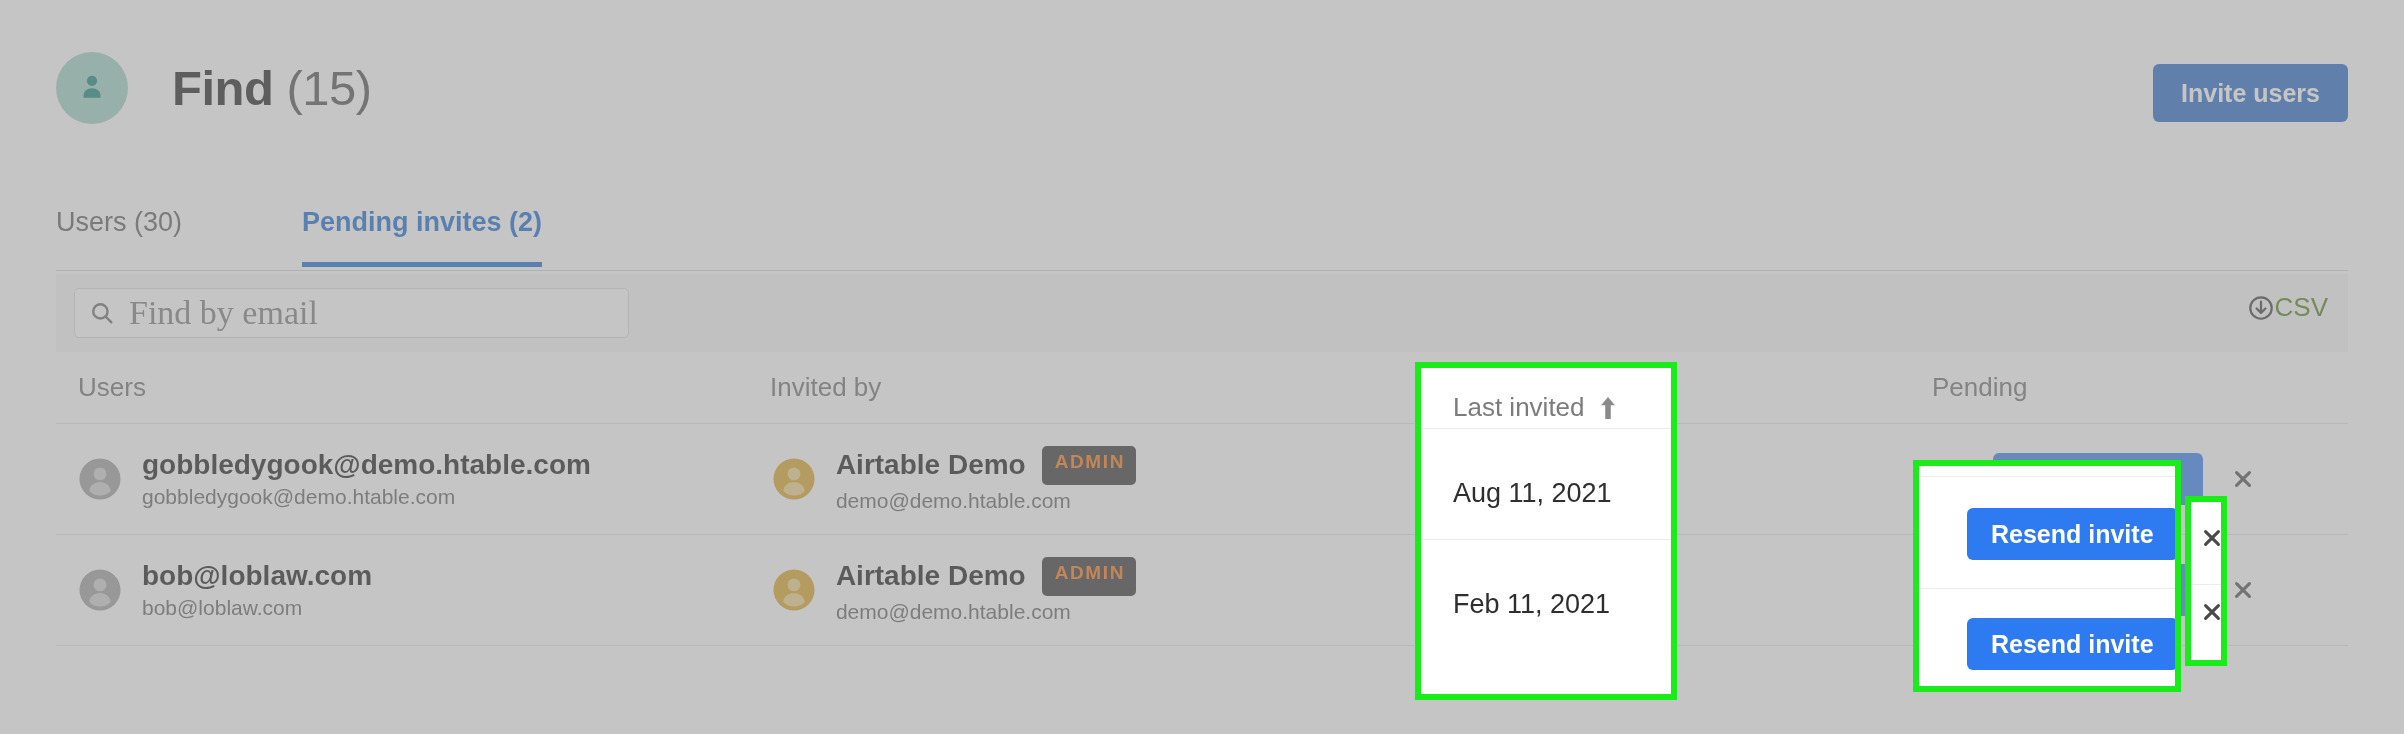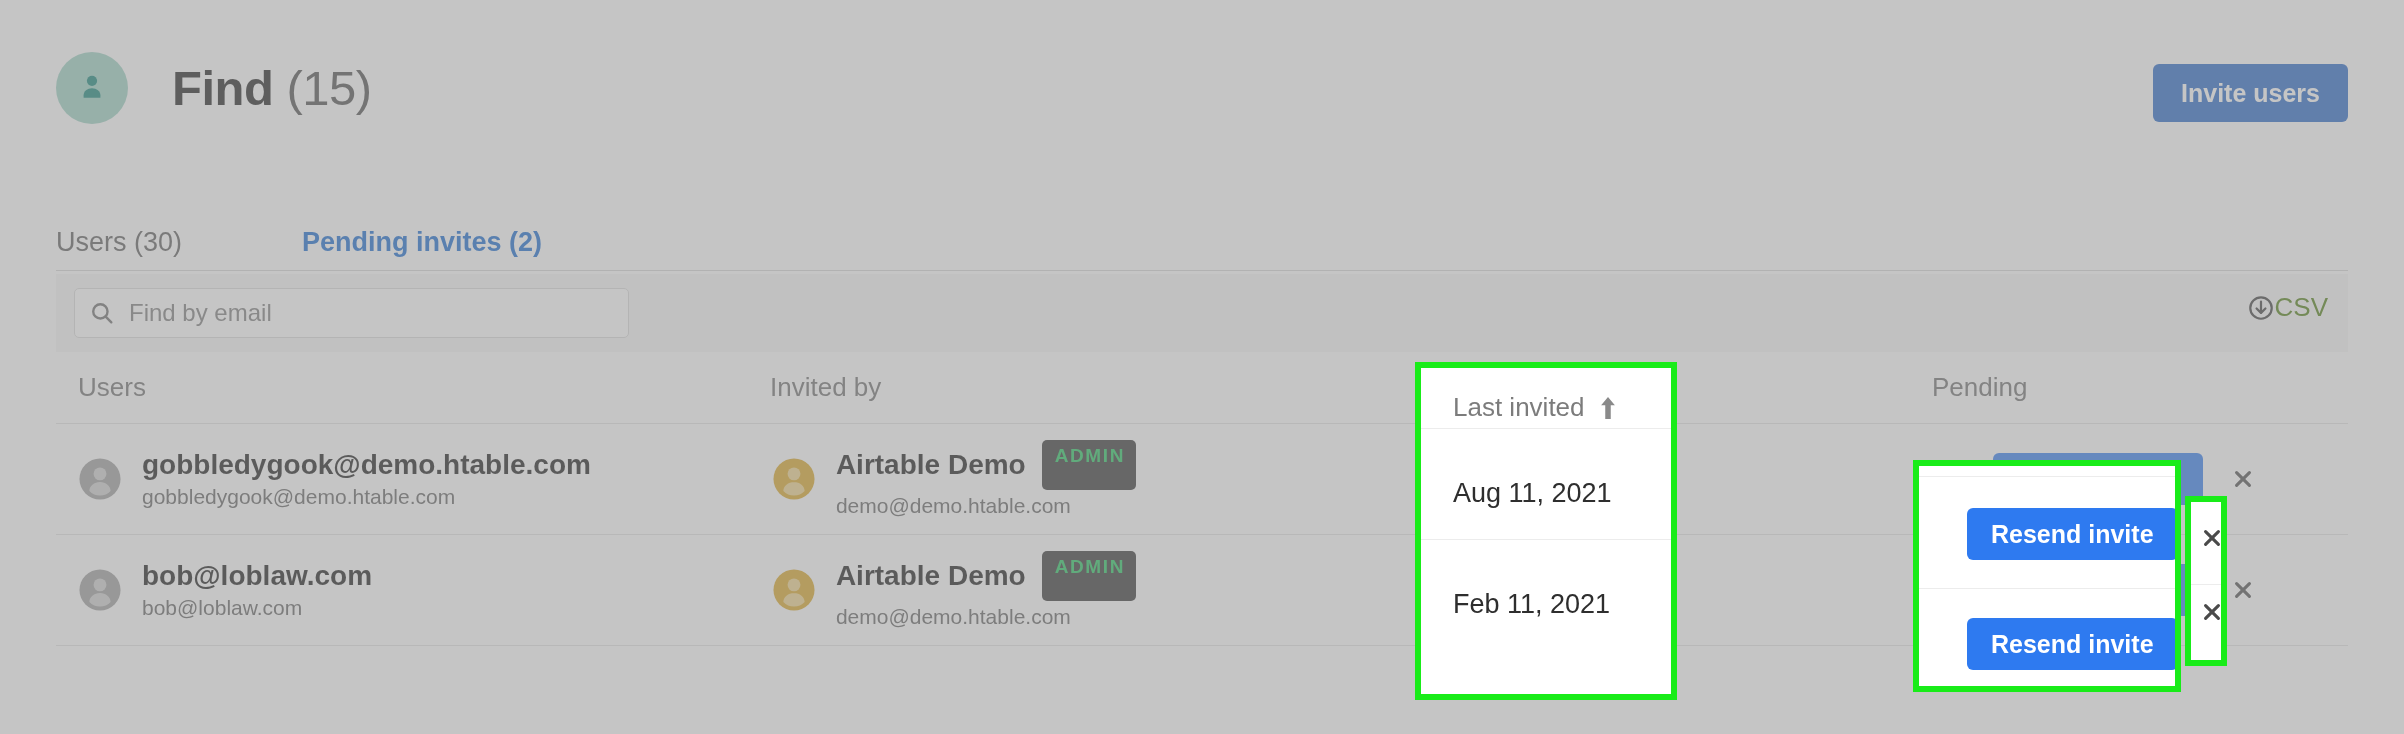--- a/index.html
+++ b/index.html
@@ -50,21 +50,21 @@
     background: #2264c5; color: #ffffff;
     border: none; border-radius: 6px;
     font-family: "Liberation Sans", sans-serif;
     font-size: 25px; font-weight: 700;
     display: flex; align-items: center; justify-content: center;
     cursor: pointer; white-space: nowrap;
   }
 
   
   .tabs {
-    position: absolute; left: 0; top: 212px; width: 100%; height: 75px;
+    position: absolute; left: 0; top: 192px; width: 100%; height: 75px;
   }
   .tab {
     position: absolute; top: 0; height: 75px;
     font-size: 27px; line-height: 60px;
     color: #5a5a5a; white-space: nowrap; cursor: pointer;
     border-bottom: 5px solid transparent;
   }
   .tab.active { color: #1267cf; font-weight: 700; border-bottom-color: #1267cf; margin-left: 40px; }
   .tab-users   { left: 56px; }
   .tab-pending { left: 262px; }
@@ -83,22 +83,22 @@
   }
   .search-wrap {
     position: absolute; left: 18px; top: 14px;
     width: 555px; height: 50px;
     background: #ffffff; border: 1px solid #d9d9d9; border-radius: 5px;
     display: flex; align-items: center; padding: 0 14px;
   }
   .search-icon { width: 26px; height: 26px; flex: 0 0 26px; margin-right: 14px; }
   .search-input {
     border: none; outline: none; background: transparent;
-    font-family: Liberation Sans, sans-serif;
-    font-size: 24px; color: #2b2b2b; width: 100%;
+    font-family: Liberation Serif, serif;
+    font-size: 34px; color: #2b2b2b; width: 100%;
   }
   .search-input::placeholder { color: #7b7b7b; }
 
   .csv-btn {
     position: absolute; right: 20px; top: 18px;
     display: flex; align-items: center; 
     background: none; border: none; cursor: pointer;
     font-family: "Liberation Sans", sans-serif;
     font-size: 26px; color: #4d7c0f;
   }
@@ -127,23 +127,23 @@
 
   .cell-user { display: flex; align-items: center; gap: 20px; }
   .cell-user .ava { flex: 0 0 auto; width: 44px; height: 44px; }
   .cell-user .lines { display: flex; flex-direction: column; gap: 4px; }
   .u-primary {
     font-size: 28px; font-weight: 700; color: #161616;
     display: flex; align-items: center; gap: 16px; white-space: nowrap;
   }
   .u-secondary { font-size: 21px; color: #5f5f5f; white-space: nowrap; }
   .admin-badge {
-    background: #2f2f2f; color: #22c55e; border-radius: 5px;
+    background: #2f2f2f; color: #f97316; border-radius: 5px;
     font-size: 19px; font-weight: 700; letter-spacing: 1.6px;
-    padding: 5px 11px 23px 13px; white-space: nowrap;
+    padding: 5px 11px 12px 13px; white-space: nowrap;
   }
   .date-cell { font-size: 27px; color: #2e2e2e; white-space: nowrap; }
 
   .resend-btn {
     height: 52px; padding: 0 24px;
     background: #2e7af0; color: #ffffff;
     border: none; border-radius: 6px;
     font-family: "Liberation Sans", sans-serif;
     font-size: 25px; font-weight: 700;
     cursor: pointer; white-space: nowrap; margin-left: 24px;

